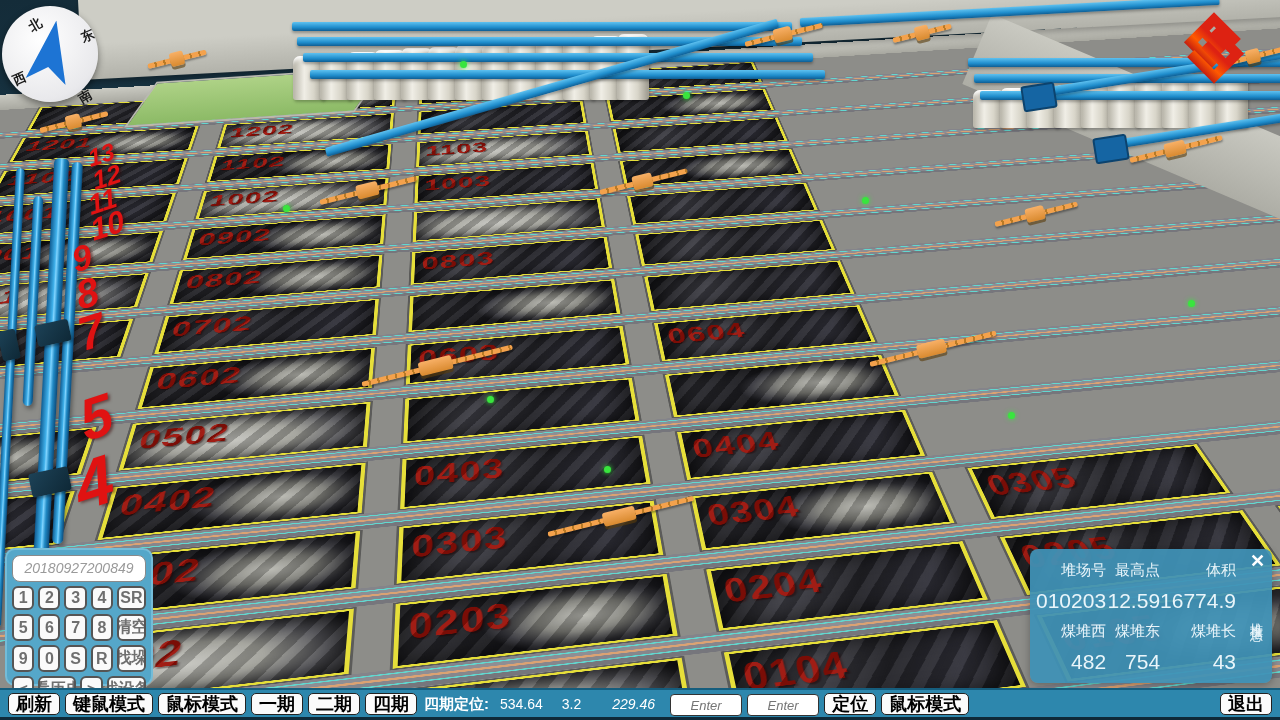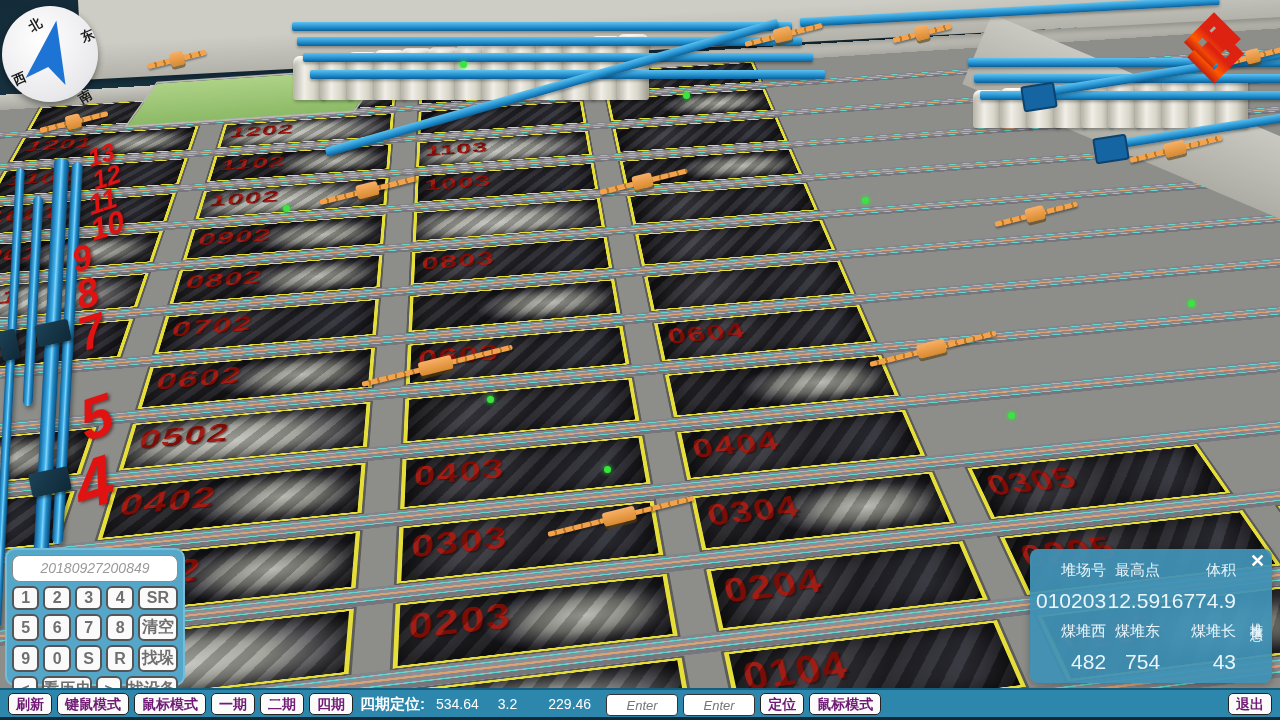--- a/index.html
+++ b/index.html
@@ -60,21 +60,21 @@
   
   .compass{position:absolute;left:2px;top:6px;width:96px;height:96px;border-radius:50%;
            background:radial-gradient(circle at 40% 35%,#ffffff,#e9e9ec 70%,#d2d2d8);
            box-shadow:0 3px 7px rgba(0,0,0,.45);}
   .compass-arrow{position:absolute;left:27px;top:14px;width:44px;height:62px;background:#1d74d4;
            clip-path:polygon(50% 0,96% 100%,50% 76%,4% 100%);transform:rotate(10deg);}
   .cdir{position:absolute;font-size:13px;font-weight:bold;color:#1a1a1a;}
   
   .logo{position:absolute;left:1168px;top:10px;}
   
-  .keypad{position:absolute;left:5px;top:548px;width:180px;height:138px;background:#55a7c9;
+  .keypad{position:absolute;left:5px;top:548px;width:148px;height:138px;background:#55a7c9;
           border:2px solid #74bcd8;border-radius:10px;padding:5px;box-sizing:border-box;
           display:flex;flex-direction:column;gap:4px;}
   .kp-display{background:#fff;border:1px solid #8a8a8a;border-radius:8px;height:25px;line-height:25px;
           text-align:center;color:#9a9a9a;font-style:italic;font-size:14px;}
   .kp-row{display:flex;gap:4px;flex:1;}
   .kp-btn{background:#fafafa;border:2px solid #555;border-radius:6px;color:#6f6f6f;font-size:16px;
           font-weight:bold;display:flex;align-items:center;justify-content:center;cursor:pointer;
           white-space:nowrap;overflow:hidden;}
   
   .info{position:absolute;left:1030px;top:549px;width:242px;height:134px;border-radius:8px;
@@ -83,26 +83,26 @@
         grid-template-columns:1fr 1fr 1fr;grid-auto-rows:1fr;align-items:center;text-align:right;}
   .ilabel{font-size:15px;}
   .ival{font-size:21px;}
   .info-side{position:absolute;right:7px;top:50%;transform:translateY(-42%);writing-mode:vertical-rl;
         text-orientation:upright;font-size:13px;letter-spacing:2px;}
   .info-close{position:absolute;right:7px;top:1px;font-size:18px;font-weight:bold;color:#fff;cursor:pointer;}
   
   .toolbar{position:absolute;left:0;right:0;bottom:0;height:32px;box-sizing:border-box;
         background:linear-gradient(180deg,#2d87ad 0 27px,#0f2a39 27px);border-top:2px solid #155d7d;
         display:flex;align-items:flex-start;gap:5px;padding:3px 8px 0 8px;}
-  .tb-btn{background:#fbfbfb;border:1px solid #222;border-radius:5px;font-size:14px;font-weight:bold;
-        color:#701a75;padding:2px 7px;line-height:16px;white-space:nowrap;cursor:pointer;
+  .tb-btn{background:#fbfbfb;border:1px solid #222;border-radius:5px;font-size:18px;font-weight:bold;
+        color:#000000;padding:2px 7px;line-height:16px;white-space:nowrap;cursor:pointer;
         font-family:"Liberation Sans",sans-serif;}
   .tb-label{color:#fff;font-size:15px;font-weight:bold;line-height:22px;margin-left:2px;}
   .tb-val{color:#fff;font-size:14px;line-height:22px;}
-  .v0{margin-left:6px;} .v1{margin-left:14px;} .v2{margin-left:26px;margin-right:10px;}
+  .v0{margin-left:6px;} .v1{margin-left:14px;} .v2{margin-left:26px;margin-right:10px;font-style:italic;}
   .tb-input{width:66px;height:18px;border-radius:4px;border:1px solid #333;text-align:center;
         font-style:italic;color:#999;font-size:13px;margin-top:1px;}
   .tb-exit{margin-left:auto;}
 </style>
 </head>
 <body>
 
 <div class="app">
 
   <div class="scene">

